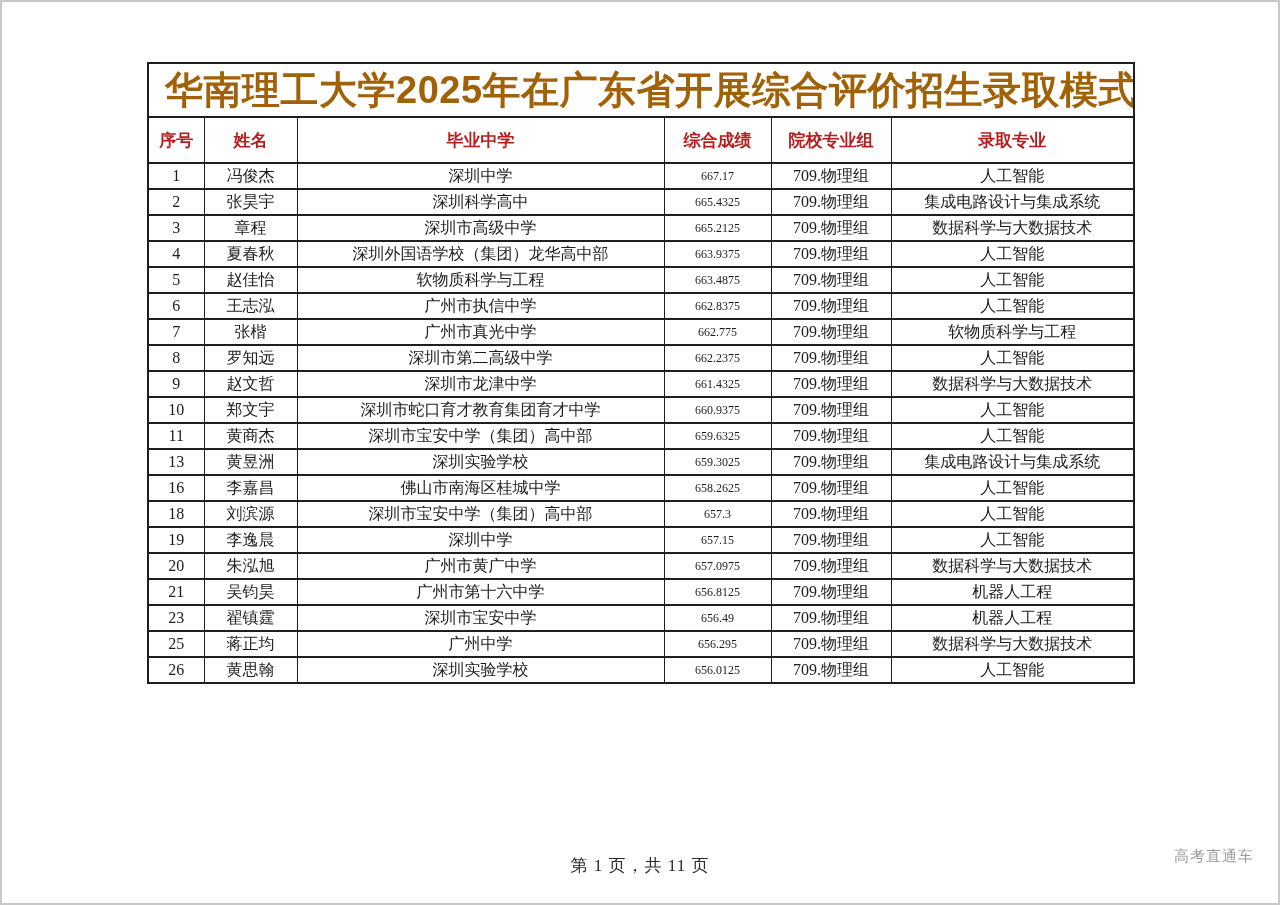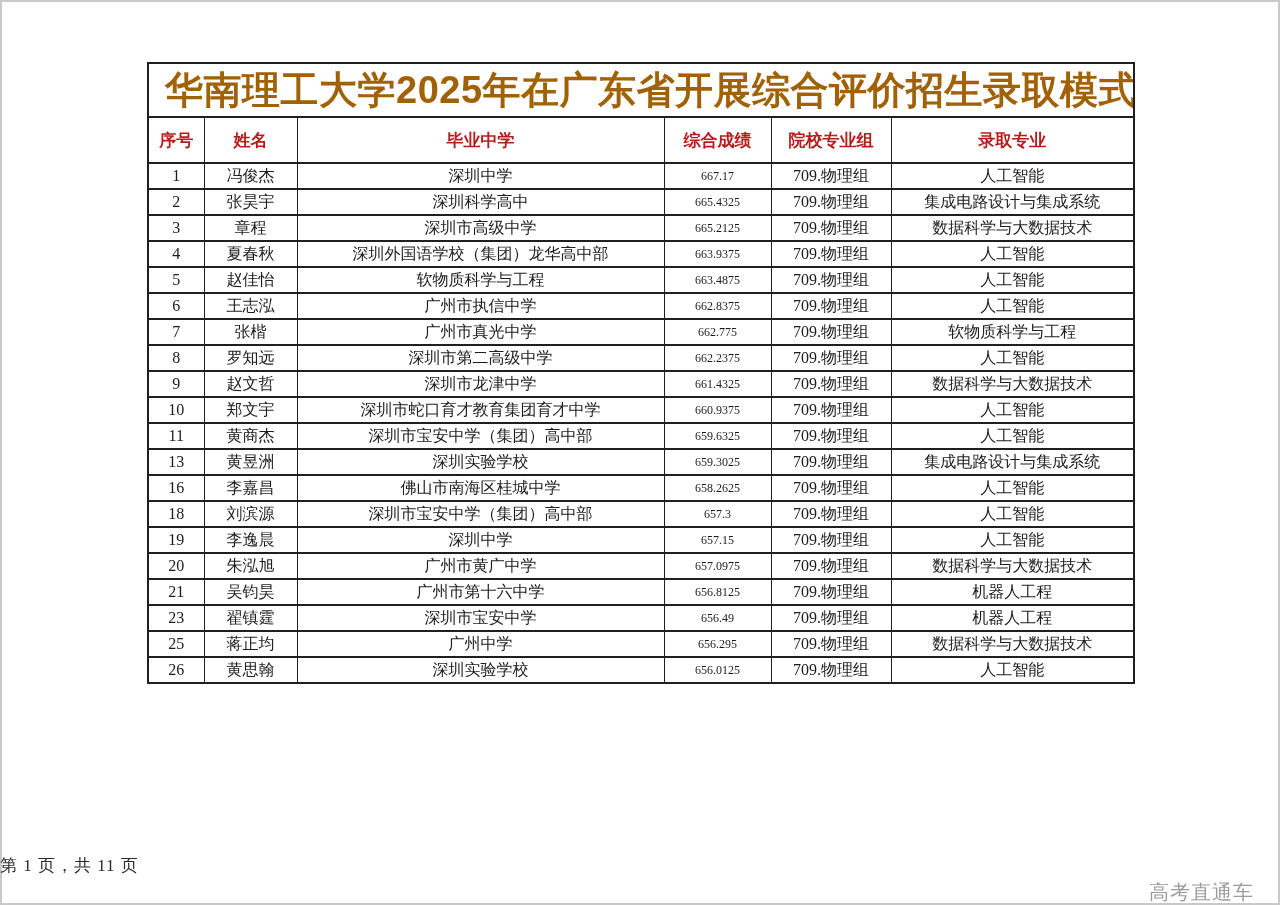--- a/index.html
+++ b/index.html
@@ -55,33 +55,33 @@
     font-size: 16px;
     line-height: 1.05;
     color: #1c1c1c;
   }
   tbody td.col-3 { font-size: 12px; }
   .footer-pageinfo {
     position: absolute;
     left: 0;
     top: 854px;
     width: 100%;
+    text-align: center;
     font-size: 17px;
     color: #2a2a2a;
     letter-spacing: 1px;
   }
   .watermark {
     position: absolute;
     right: 26px;
     top: 847px;
-    font-size: 20px;
+    font-size: 15px;
     color: #9c9c9c;
     letter-spacing: 1px;
     font-family: "Liberation Serif", "DejaVu Serif", serif;
-    margin-top: 32px;
   }
 </style>
 </head>
 <body>
 
 <div class="table-wrap">
   <table>
     <colgroup>
       <col style="width:56px">
       <col style="width:93px">

